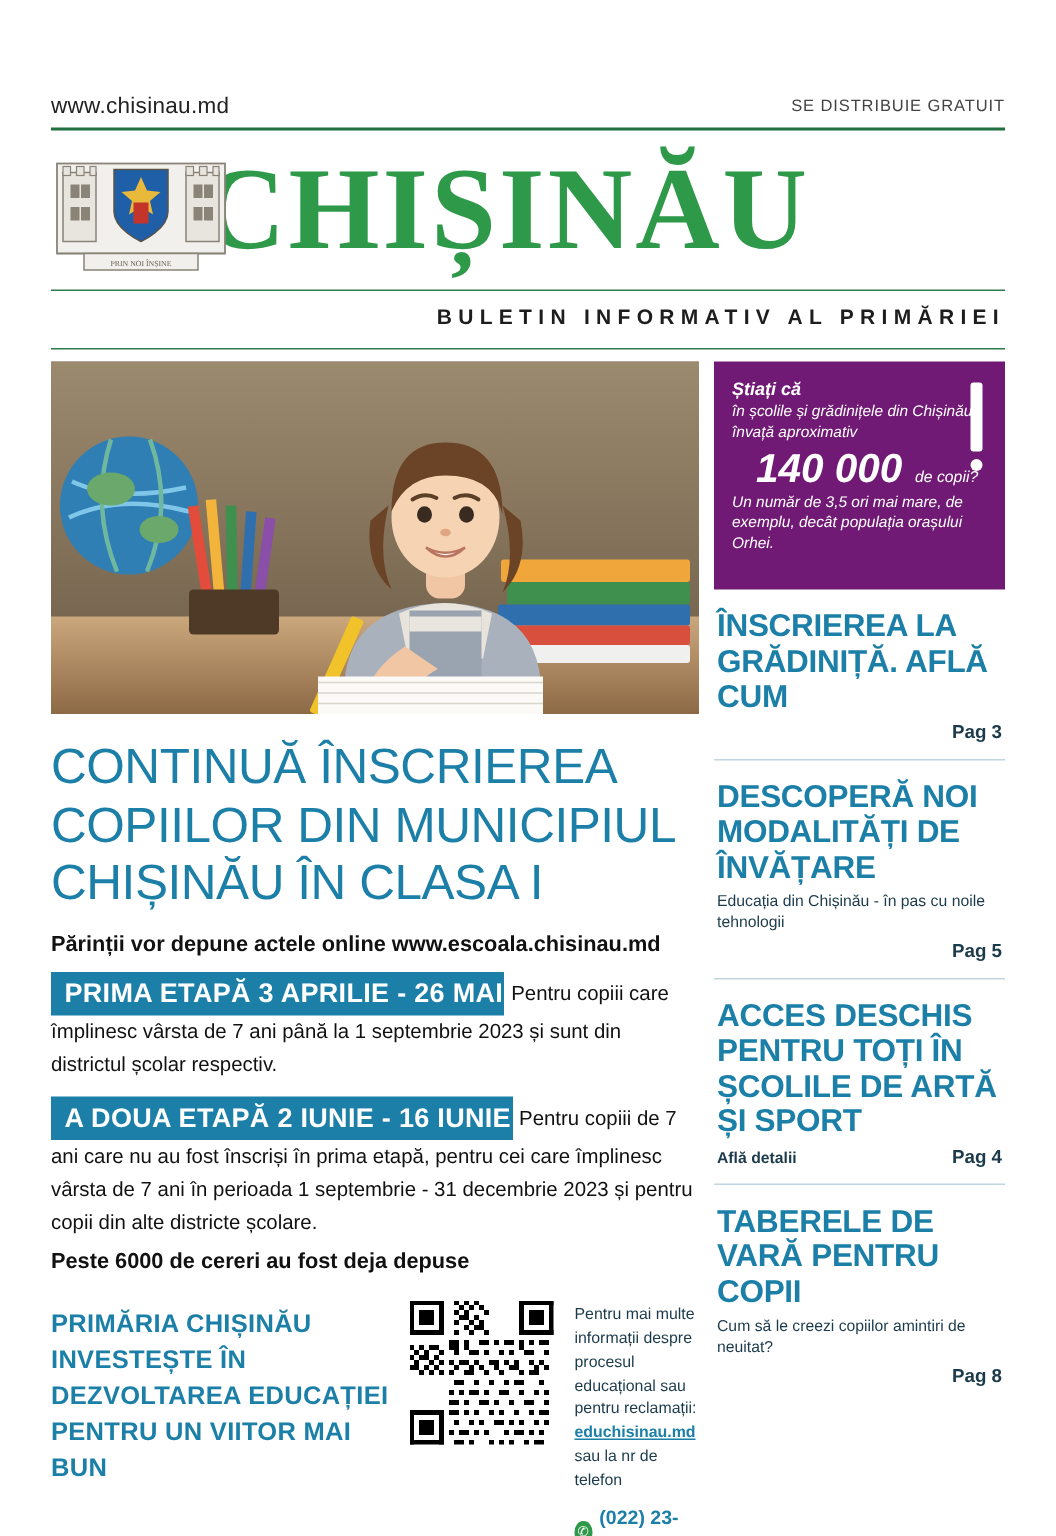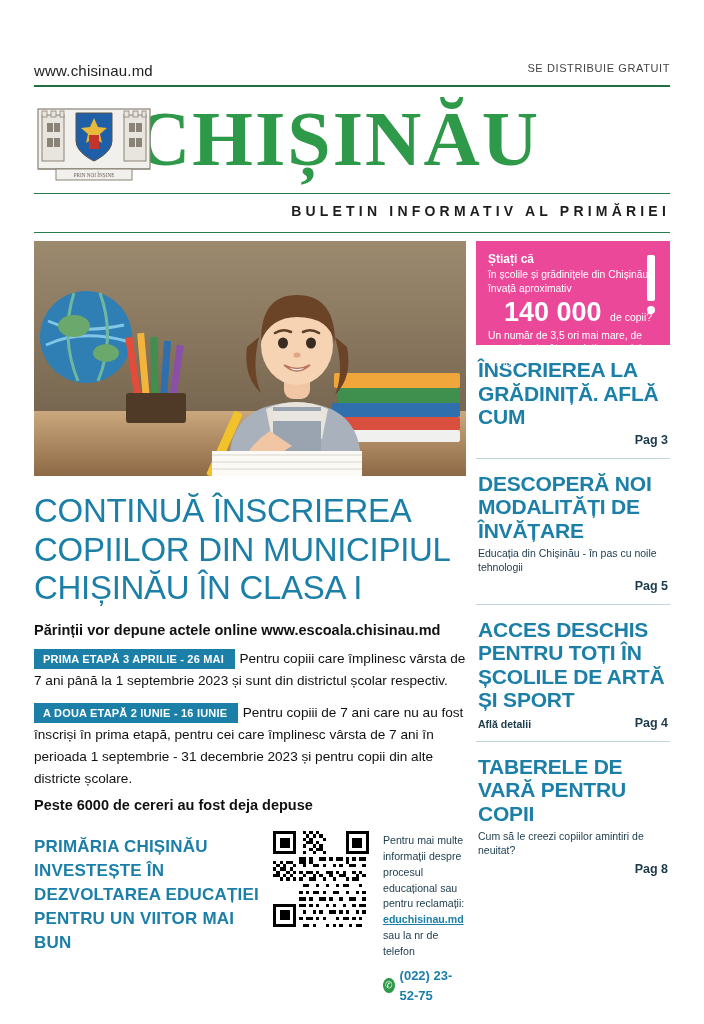--- a/index.html
+++ b/index.html
@@ -13,21 +13,21 @@
     position: relative;
     width: 704px; height: 1024px;
     background: #ffffff;
     padding: 0;
   }
 
   
   .masthead-top {
     display: flex;
     justify-content: space-between;
-    align-items: flex-start;
+    align-items: center;
     padding: 62px 34px 0 34px;
   }
   .site-url {
     font-size: 15px;
     color: #222;
     letter-spacing: 0.2px;
   }
   .free-note {
     font-size: 11px;
     letter-spacing: 0.6px;
@@ -113,22 +113,22 @@
     font-weight: 700;
     color: #111;
   }
 
   .stage-row { margin-top: 10px; }
   .stage-badge {
     display: inline-block;
     background: #1b7fa8;
     color: #fff;
     font-weight: 700;
-    font-size: 11px;
-    padding: 4px 11px 4px 9px;
+    font-size: 18px;
+    padding: 4px 1px 4px 9px;
     letter-spacing: 0.2px;
     vertical-align: middle;
   }
   .stage-text {
     display: inline;
     font-size: 13.6px;
     color: #111;
     line-height: 1.62;
   }
   .bold-line {
@@ -185,25 +185,26 @@
     display: flex; align-items: center; justify-content: center;
   }
   .phone-num {
     color: #1b7fa8;
     font-weight: 700;
     font-size: 13px;
   }
 
   
   .fact-box {
-    background: #ec4899;
+    background: #701a75;
     color: #fff;
     padding: 11px 12px 12px 12px;
     position: relative;
-    height: 104px;
+    height: 152px;
+    font-style: italic;
   }
   .fact-title { font-size: 12px; font-weight: 700; margin-bottom: 2px; }
   .fact-line { font-size: 10.3px; line-height: 1.32; }
   .fact-big {
     font-size: 27px;
     font-weight: 700;
     line-height: 1.1;
     margin: 3px 0 1px 16px;
     display: inline-block;
   }

